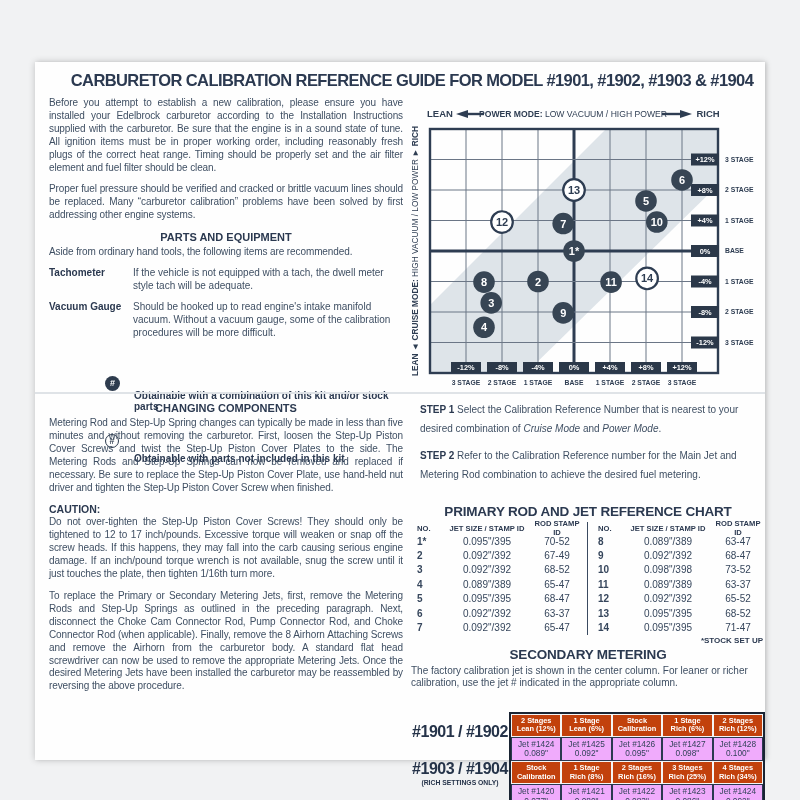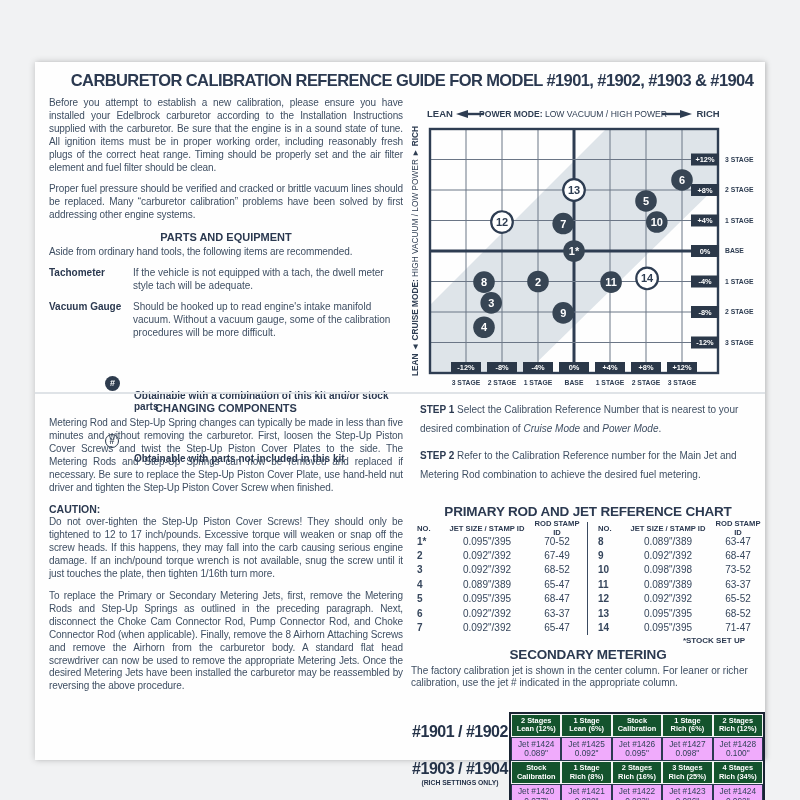--- a/index.html
+++ b/index.html
@@ -31,30 +31,30 @@
   .step .em{font-style:italic;}
   .big-head{font-size:13.5px;font-weight:bold;color:#2b3950;text-align:center;margin:20px 0 3px 0;letter-spacing:-0.2px;}
   .ptable{display:flex;margin-top:1px;}
   .pgroup{width:172px;}
   .pgroup.gleft{border-right:1.2px solid #3a4a60;padding-right:4px;margin-right:4px;}
   .prow{display:flex;align-items:center;height:14.4px;font-size:10px;color:#36465c;}
   .prow.phead{font-size:7.6px;font-weight:bold;color:#2b3950;height:12px;}
   .pno{width:26px;padding-left:6px;font-weight:bold;flex:none;}
   .pjet{width:88px;text-align:center;flex:none;}
   .prod{flex:1;text-align:center;}
-  .footnote{text-align:right;font-size:8px;font-weight:bold;color:#2b3950;margin:1px 20px 0 0;}
+  .footnote{text-align:right;font-size:8px;font-weight:bold;color:#2b3950;margin:1px 2px 0 0;}
   .sec-note{font-size:10px;line-height:12.5px;margin-bottom:22px;}
   .sec-block{display:flex;margin-top:2px;}
   .slabels{width:98px;flex:none;display:flex;flex-direction:column;}
   .slabel{height:41px;display:flex;flex-direction:column;align-items:center;justify-content:center;}
   .model{font-size:16px;font-weight:bold;color:#253349;letter-spacing:-0.5px;white-space:nowrap;}
   .model-sub{font-size:6.8px;font-weight:bold;color:#253349;margin-top:1px;}
   .stables{width:256px;border:2px solid #1a2433;}
   .stable{display:grid;grid-template-columns:repeat(5,1fr);}
-  .shead{background:#14532d;color:#fff;font-size:7.4px;line-height:8.4px;font-weight:bold;
+  .shead{background:#c2410c;color:#fff;font-size:7.4px;line-height:8.4px;font-weight:bold;
     text-align:center;padding:2px 0;border:1px solid #f5f5f5;}
   .sval{font-size:8.3px;line-height:9.4px;text-align:center;padding:2px 0;border:1px solid #2b3950;
     background:#f0abfc;color:#33435a;}
 </style>
 </head>
 <body>
 
 <div class="sheet">
   <div class="title">CARBURETOR CALIBRATION REFERENCE GUIDE FOR MODEL #1901, #1902, #1903 &amp; #1904</div>
 

